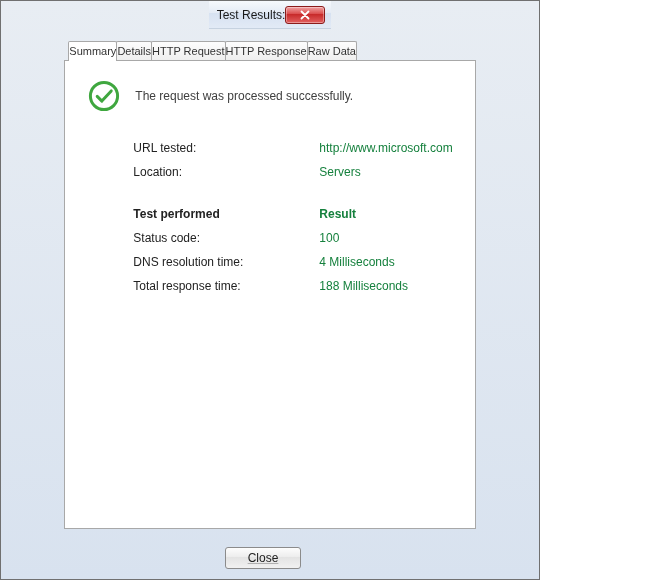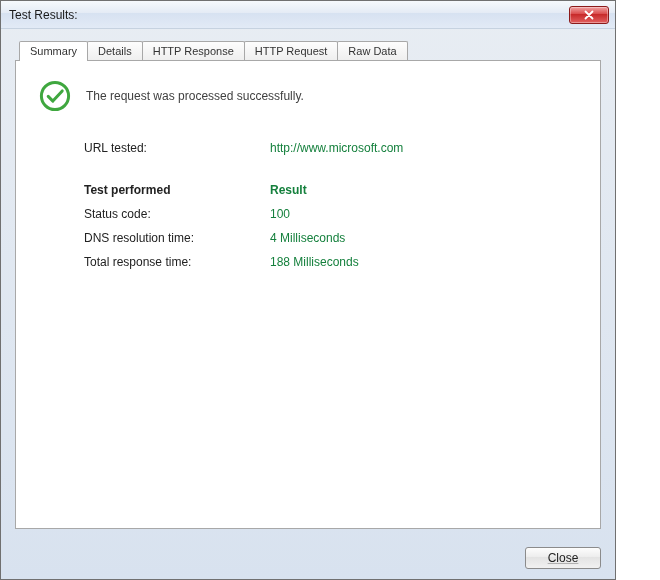--- a/index.html
+++ b/index.html
@@ -9,26 +9,27 @@
     }
     body {
       font-family: "Segoe UI", Tahoma, Arial, sans-serif;
       font-size: 12px;
       background: #fff;
       width: 660px;
       height: 580px;
       overflow: hidden;
     }
     .window {
-      width: 616px;
+      width: 540px;
       height: 580px;
       border: 1px solid #707070;
       background: linear-gradient(to bottom, #e8edf3 0%, #d8e2ef 100%);
       display: flex;
       flex-direction: column;
+      align-items: center;
     }
     .titlebar {
       height: 28px;
       background: linear-gradient(to bottom, #f6f9fc 0%, #e4ebf5 45%, #d7e2f1 46%, #e2eaf6 100%);
       border-bottom: 1px solid #c6d2e0;
       display: flex;
       align-items: center;
       padding: 0 6px 0 8px;
       justify-content: space-between;
     }
@@ -60,21 +61,21 @@
       flex-direction: column;
     }
     .tabs {
       display: flex;
       align-items: flex-end;
       padding-left: 4px;
       position: relative;
       z-index: 2;
     }
     .tab {
-      padding: 3px 10px;
+      padding: 3px 0;
       font-size: 11px;
       border: 1px solid #a8a8a8;
       border-bottom: none;
       background: linear-gradient(to bottom, #fdfdfd, #efefef);
       margin-right: -1px;
       border-top-left-radius: 2px;
       border-top-right-radius: 2px;
       color: #333;
       cursor: pointer;
       position: relative;
@@ -158,39 +159,43 @@
       <svg viewBox="0 0 10 10">
         <path d="M1.5 1.5 L8.5 8.5 M8.5 1.5 L1.5 8.5" stroke="#fff" stroke-width="1.8" stroke-linecap="round"></path>
       </svg>
     </div>
   </div>
 
   <div class="content-area">
     <div class="tabs">
       <div class="tab active">Summary</div>
       <div class="tab">Details</div>
+      <div class="tab">HTTP Request</div>
       <div class="tab">HTTP Response</div>
-      <div class="tab">HTTP Request</div>
       <div class="tab">Raw Data</div>
     </div>
 
     <div class="tab-panel">
       <div class="status-row">
         <svg class="check-icon" viewBox="0 0 40 40">
           <circle cx="20" cy="20" r="16" fill="none" stroke="#3fa73f" stroke-width="3.5"></circle>
           <path d="M12 20.5 L17.5 26 L28.5 14" fill="none" stroke="#3fa73f" stroke-width="3.5" stroke-linecap="round" stroke-linejoin="round"></path>
         </svg>
         <span class="status-msg">The request was processed successfully.</span>
       </div>
 
       <div class="info-section">
         <div class="row">
           <div class="label-col">URL tested:</div>
           <div class="value-col">http://www.microsoft.com</div>
         </div>
+        <div class="row">
+          <div class="label-col">Location:</div>
+          <div class="value-col">Servers</div>
+        </div>
 
         <div class="spacer"></div>
 
         <div class="row header-row">
           <div class="label-col">Test performed</div>
           <div class="value-col">Result</div>
         </div>
         <div class="row">
           <div class="label-col">Status code:</div>
           <div class="value-col">100</div>

